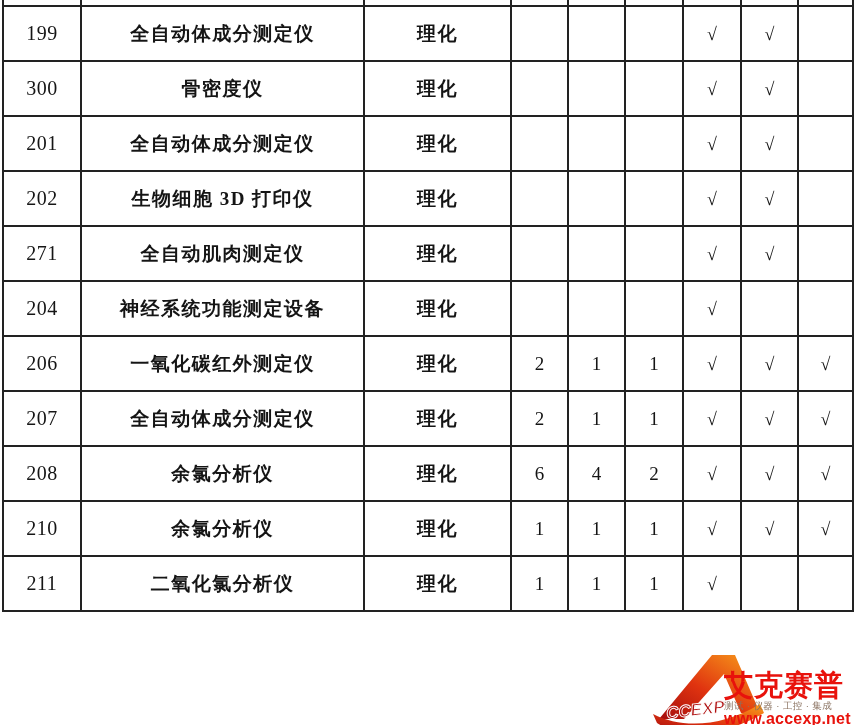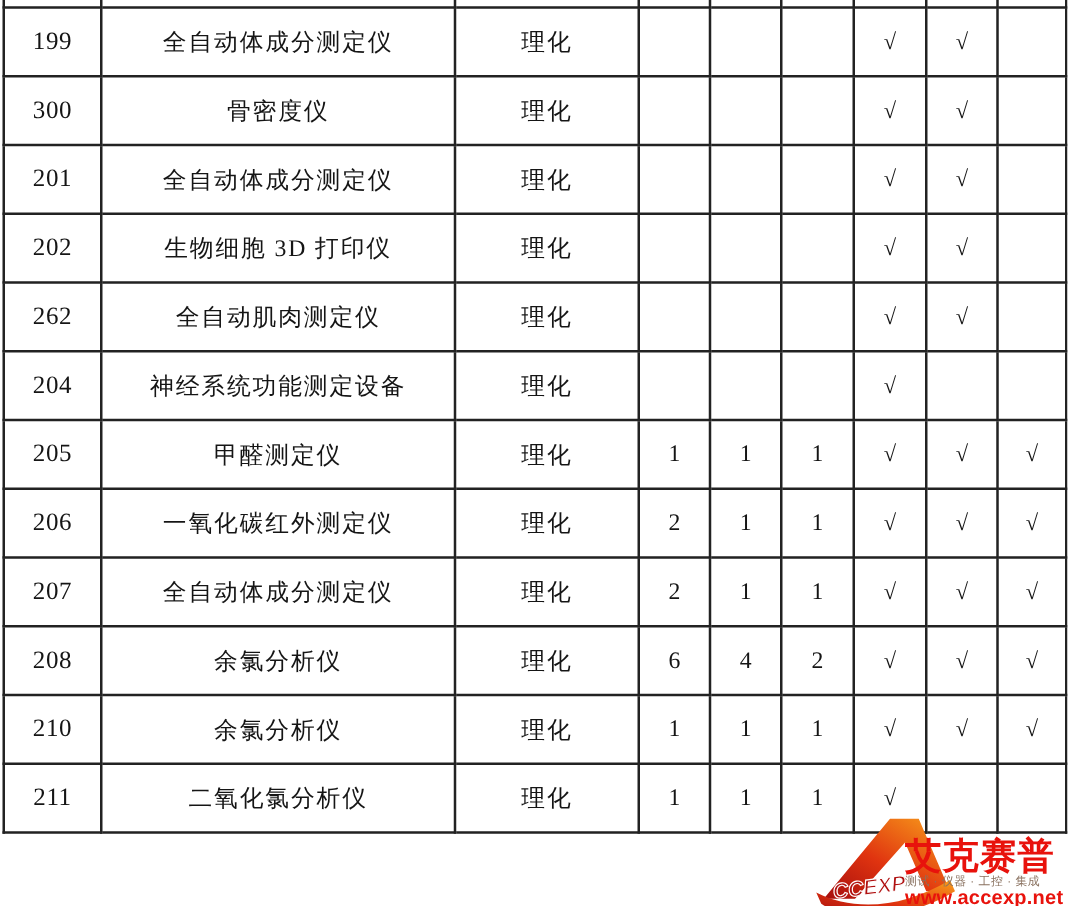--- a/index.html
+++ b/index.html
@@ -17,21 +17,21 @@
   table.tbl td{
     border:2px solid #222222;
     text-align:center;vertical-align:middle;
     padding:0;margin:0;
     font-size:19px;color:#151515;
     overflow:hidden;white-space:nowrap;
   }
   table.tbl tr{height:55px;}
   table.tbl tr.sliver{height:6px;}
   table.tbl tr.sliver td{border-top:none;}
-  td.c-name .cell-text, td.c-category .cell-text{letter-spacing:1.5px;}
+  td.c-name .cell-text, td.c-category .cell-text{letter-spacing:1.5px;font-weight:bold;}
   td.c-no .cell-text{font-size:20px;letter-spacing:0.5px;}
   td.c-c1 .cell-text, td.c-c2 .cell-text, td.c-c3 .cell-text{font-size:18px;}
   .cell-text{position:relative;z-index:10;}
 
   
   .watermark{position:absolute;left:650px;top:653px;width:206px;height:72px;z-index:5;}
   .wm-logo{position:absolute;left:0;top:0;width:118px;height:72px;}
   .wm-textblock{position:absolute;left:74px;top:17px;width:132px;text-align:left;
     font-family:"Liberation Sans","DejaVu Sans",sans-serif;}
   .wm-brand{font-size:29px;line-height:30px;font-weight:bold;letter-spacing:1px;white-space:nowrap;}
@@ -105,51 +105,40 @@
           <td class="c-name"><span class="cell-text">生物细胞 3D 打印仪</span></td>
           <td class="c-category"><span class="cell-text">理化</span></td>
           <td class="c-q1"><span class="cell-text"></span></td>
           <td class="c-q2"><span class="cell-text"></span></td>
           <td class="c-q3"><span class="cell-text"></span></td>
           <td class="c-c1"><span class="cell-text">√</span></td>
           <td class="c-c2"><span class="cell-text">√</span></td>
           <td class="c-c3"><span class="cell-text"></span></td>
         </tr>
         <tr>
-          <td class="c-no"><span class="cell-text">262</span></td>
+          <td class="c-no"><span class="cell-text">271</span></td>
           <td class="c-name"><span class="cell-text">全自动肌肉测定仪</span></td>
           <td class="c-category"><span class="cell-text">理化</span></td>
           <td class="c-q1"><span class="cell-text"></span></td>
           <td class="c-q2"><span class="cell-text"></span></td>
           <td class="c-q3"><span class="cell-text"></span></td>
           <td class="c-c1"><span class="cell-text">√</span></td>
           <td class="c-c2"><span class="cell-text">√</span></td>
           <td class="c-c3"><span class="cell-text"></span></td>
         </tr>
         <tr>
           <td class="c-no"><span class="cell-text">204</span></td>
           <td class="c-name"><span class="cell-text">神经系统功能测定设备</span></td>
           <td class="c-category"><span class="cell-text">理化</span></td>
           <td class="c-q1"><span class="cell-text"></span></td>
           <td class="c-q2"><span class="cell-text"></span></td>
           <td class="c-q3"><span class="cell-text"></span></td>
           <td class="c-c1"><span class="cell-text">√</span></td>
           <td class="c-c2"><span class="cell-text"></span></td>
           <td class="c-c3"><span class="cell-text"></span></td>
-        </tr>
-        <tr>
-          <td class="c-no"><span class="cell-text">205</span></td>
-          <td class="c-name"><span class="cell-text">甲醛测定仪</span></td>
-          <td class="c-category"><span class="cell-text">理化</span></td>
-          <td class="c-q1"><span class="cell-text">1</span></td>
-          <td class="c-q2"><span class="cell-text">1</span></td>
-          <td class="c-q3"><span class="cell-text">1</span></td>
-          <td class="c-c1"><span class="cell-text">√</span></td>
-          <td class="c-c2"><span class="cell-text">√</span></td>
-          <td class="c-c3"><span class="cell-text">√</span></td>
         </tr>
         <tr>
           <td class="c-no"><span class="cell-text">206</span></td>
           <td class="c-name"><span class="cell-text">一氧化碳红外测定仪</span></td>
           <td class="c-category"><span class="cell-text">理化</span></td>
           <td class="c-q1"><span class="cell-text">2</span></td>
           <td class="c-q2"><span class="cell-text">1</span></td>
           <td class="c-q3"><span class="cell-text">1</span></td>
           <td class="c-c1"><span class="cell-text">√</span></td>
           <td class="c-c2"><span class="cell-text">√</span></td>

